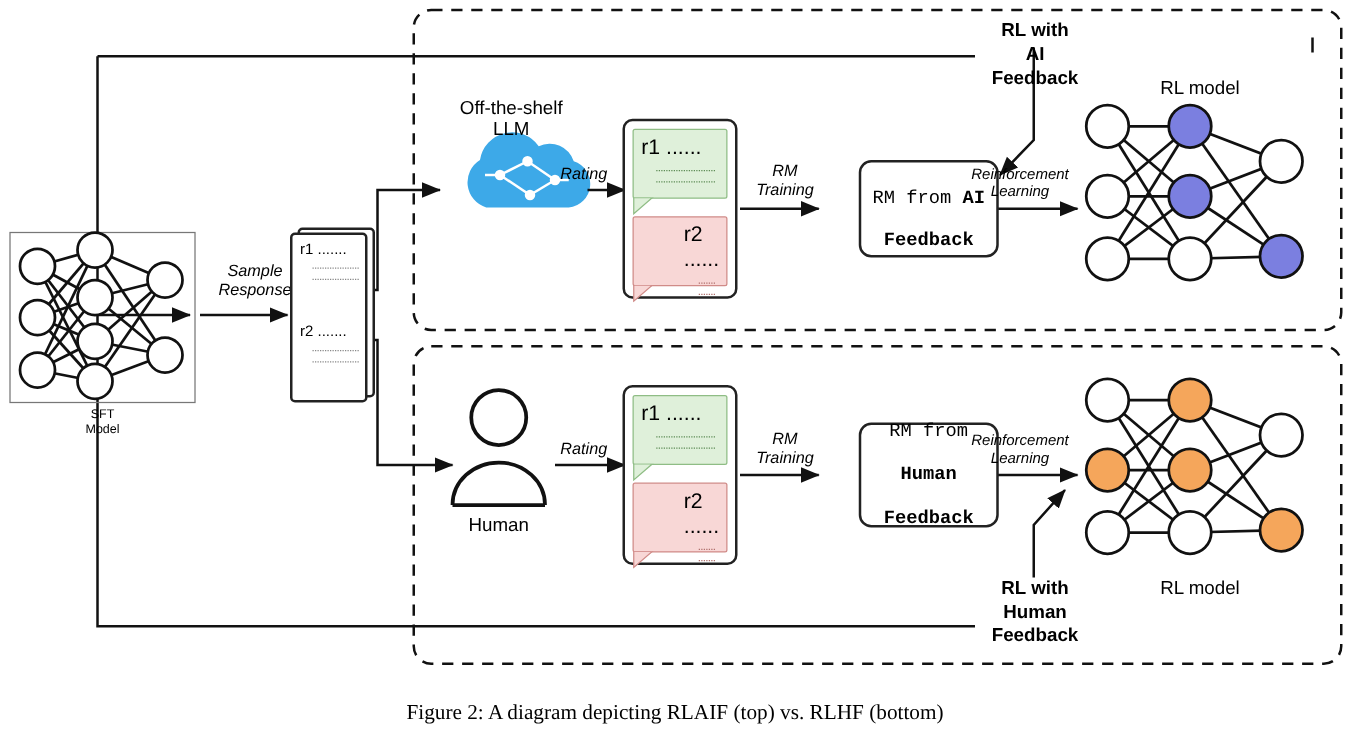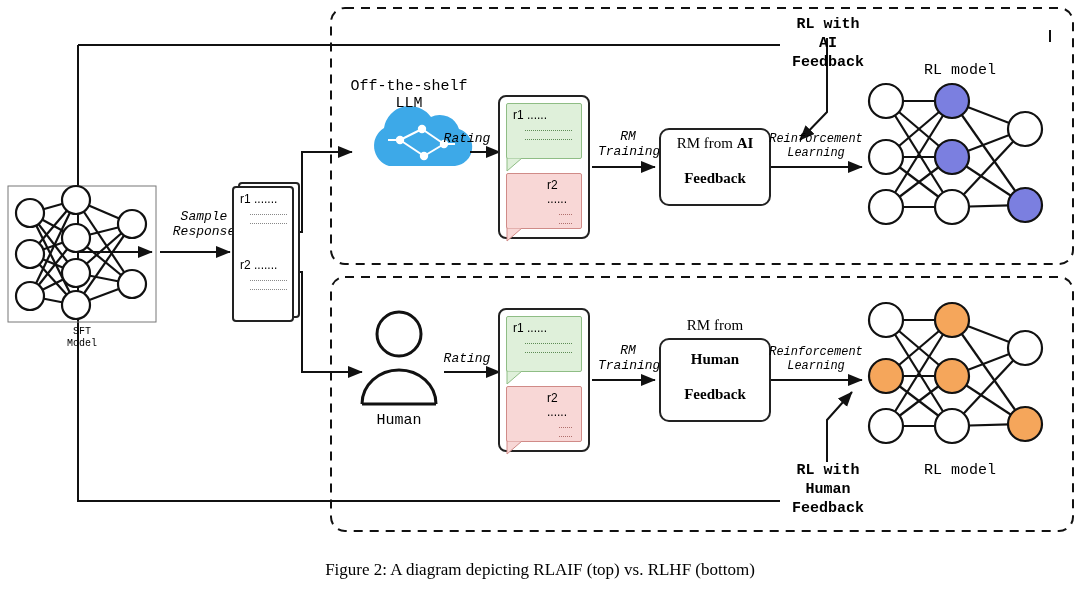--- a/index.html
+++ b/index.html
@@ -24,52 +24,53 @@
   .abs { position: absolute; }
 
   
   .lbl {
     position: absolute;
     text-align: center;
     line-height: 1.15;
     white-space: pre-line;
   }
   .lbl-italic { font-style: italic; }
-  .lbl-sans { font-family: Liberation Mono, monospace; }
+  .lbl-sans { font-family: Liberation Sans, sans-serif; }
 
   
   .rrect {
     position: absolute;
     border: 2px solid #222;
     border-radius: 10px;
     box-sizing: border-box;
     background: #fff;
     display: flex;
-    align-items: flex-end;
+    align-items: center;
     justify-content: center;
     text-align: center;
-    font-family: Liberation Serif, serif;
+    font-family: Liberation Mono, monospace;
     font-size: 15px;
     line-height: 1.15;
     white-space: pre-line;
+    margin-left: 28px;
   }
 
   
   .card {
     position: absolute;
     border: 2px solid #222;
     border-radius: 8px;
     background: #fff;
     box-sizing: border-box;
   }
   .card-inner {
     position: absolute;
     box-sizing: border-box;
     font-family: "Liberation Sans", sans-serif;
-    font-size: 12px;
+    font-size: 17px;
     padding: 4px 6px;
   }
   .dotline {
     border-bottom: 1px dotted #888;
     height: 1px;
     margin: 7px 3px 0 3px;
   }
   .green { background: #dff0da; border: 1px solid #8fbd85; }
   .red   { background: #f8d7d6; border: 1px solid #d08b88; padding-left: 40px; }
   .greenline { border-bottom: 1px dotted #5d8b55; }

